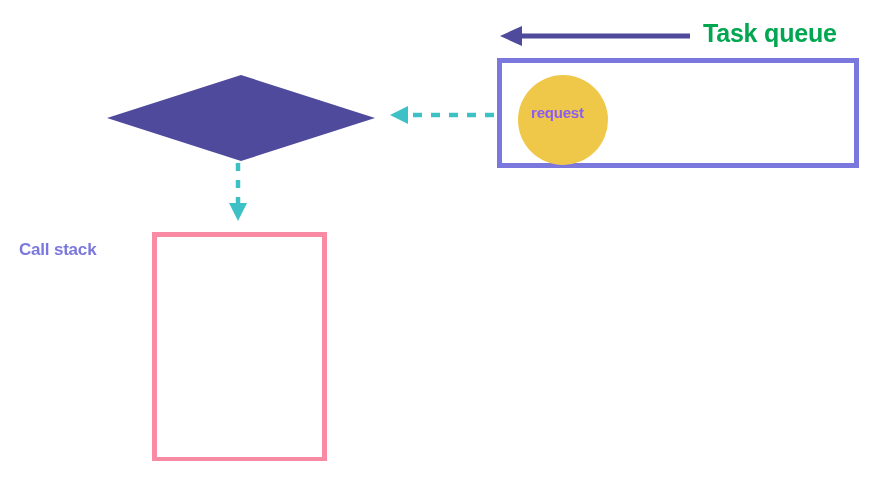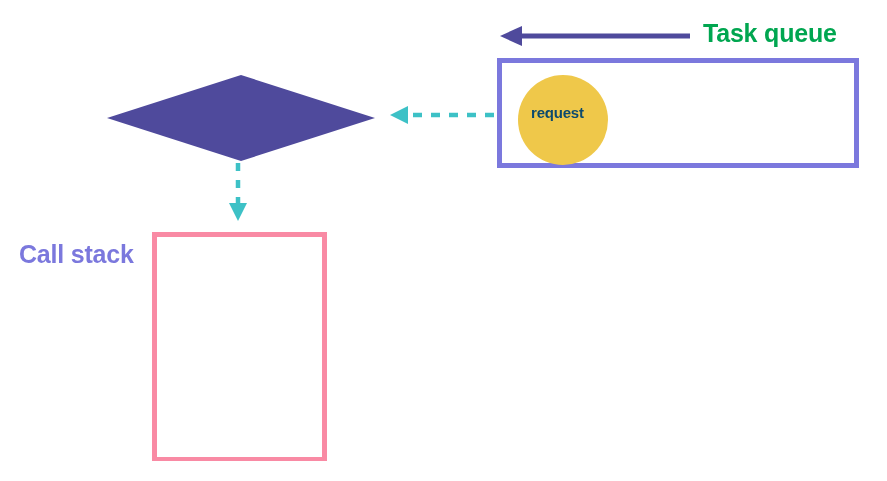--- a/index.html
+++ b/index.html
@@ -34,34 +34,34 @@
   }
   #task-queue-label {
     left: 703px;
     top: 19px;
     font-size: 25px;
     color: #00a650;
   }
   #call-stack-label {
     left: 19px;
     top: 240px;
-    font-size: 25px;
+    font-size: 17px;
     color: #7b78dd;
   }
   #event-loop-label {
     left: 181px;
     top: 101px;
     font-size: 19px;
     color: #ffffff;
   }
   #request-label {
     left: 531px;
     top: 104px;
     font-size: 15px;
-    color: #0c4a6e;
+    color: #8b5cf6;
   }
 </style>
 </head>
 <body>
 
 <div id="canvas">
 
   <svg id="diagram-svg" viewBox="0 0 887 481" xmlns="http://www.w3.org/2000/svg">
 
     <g>

